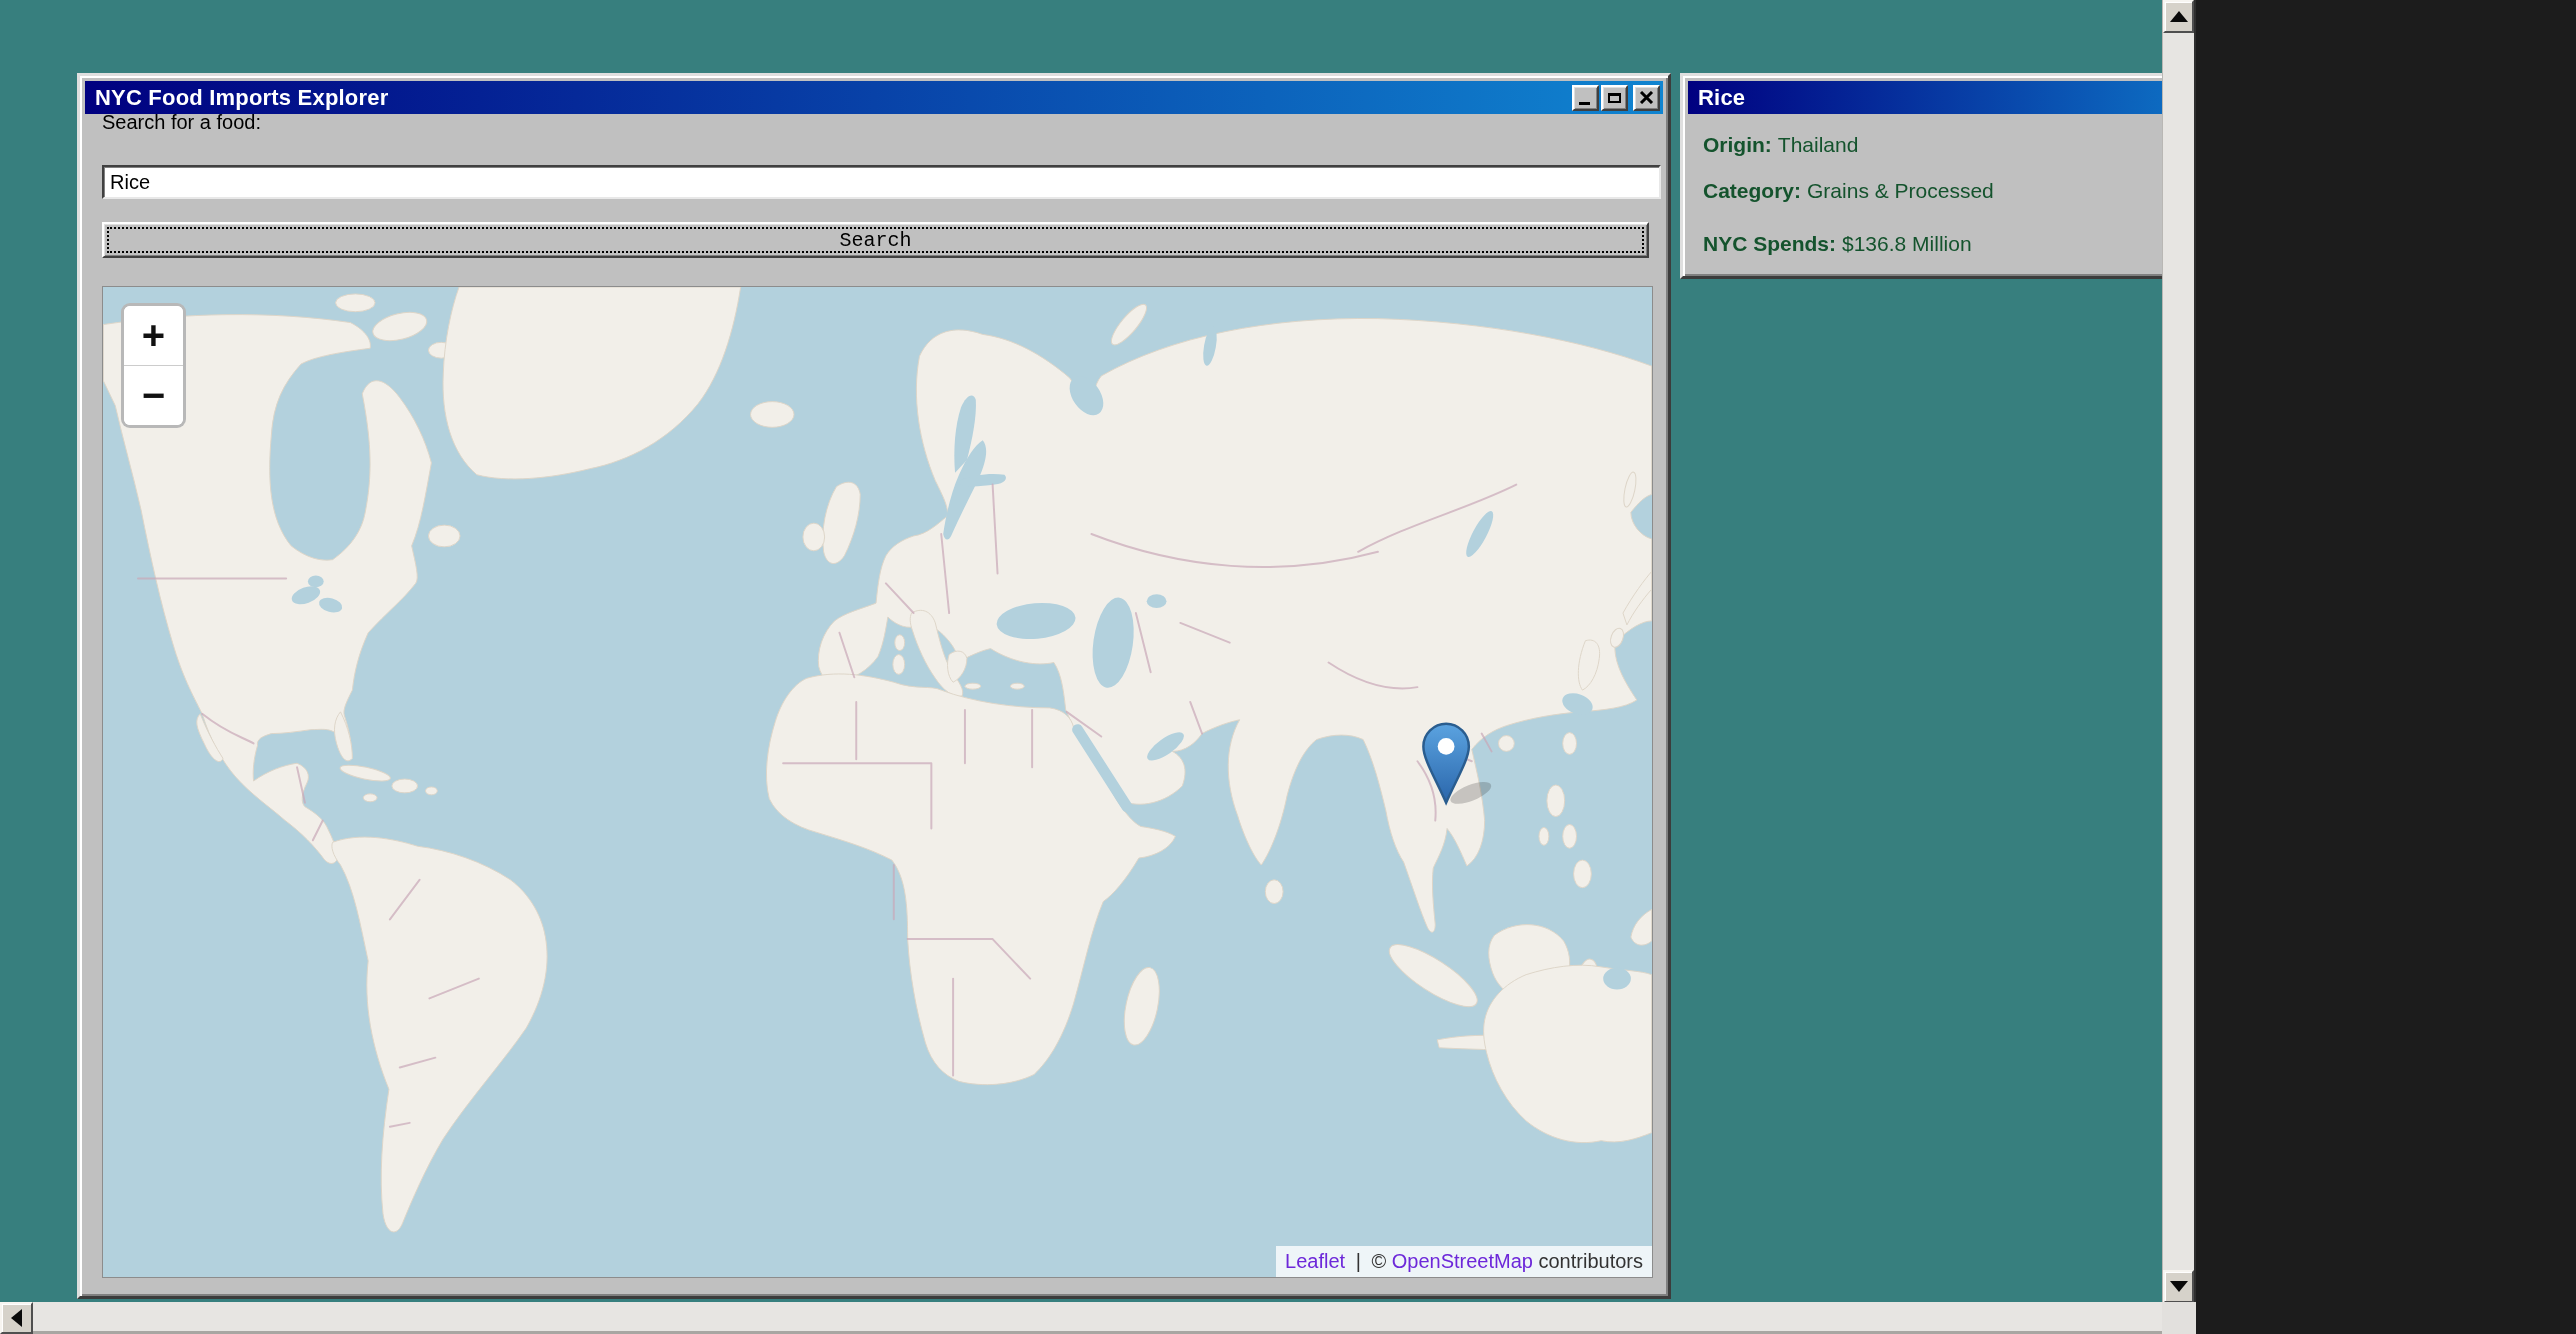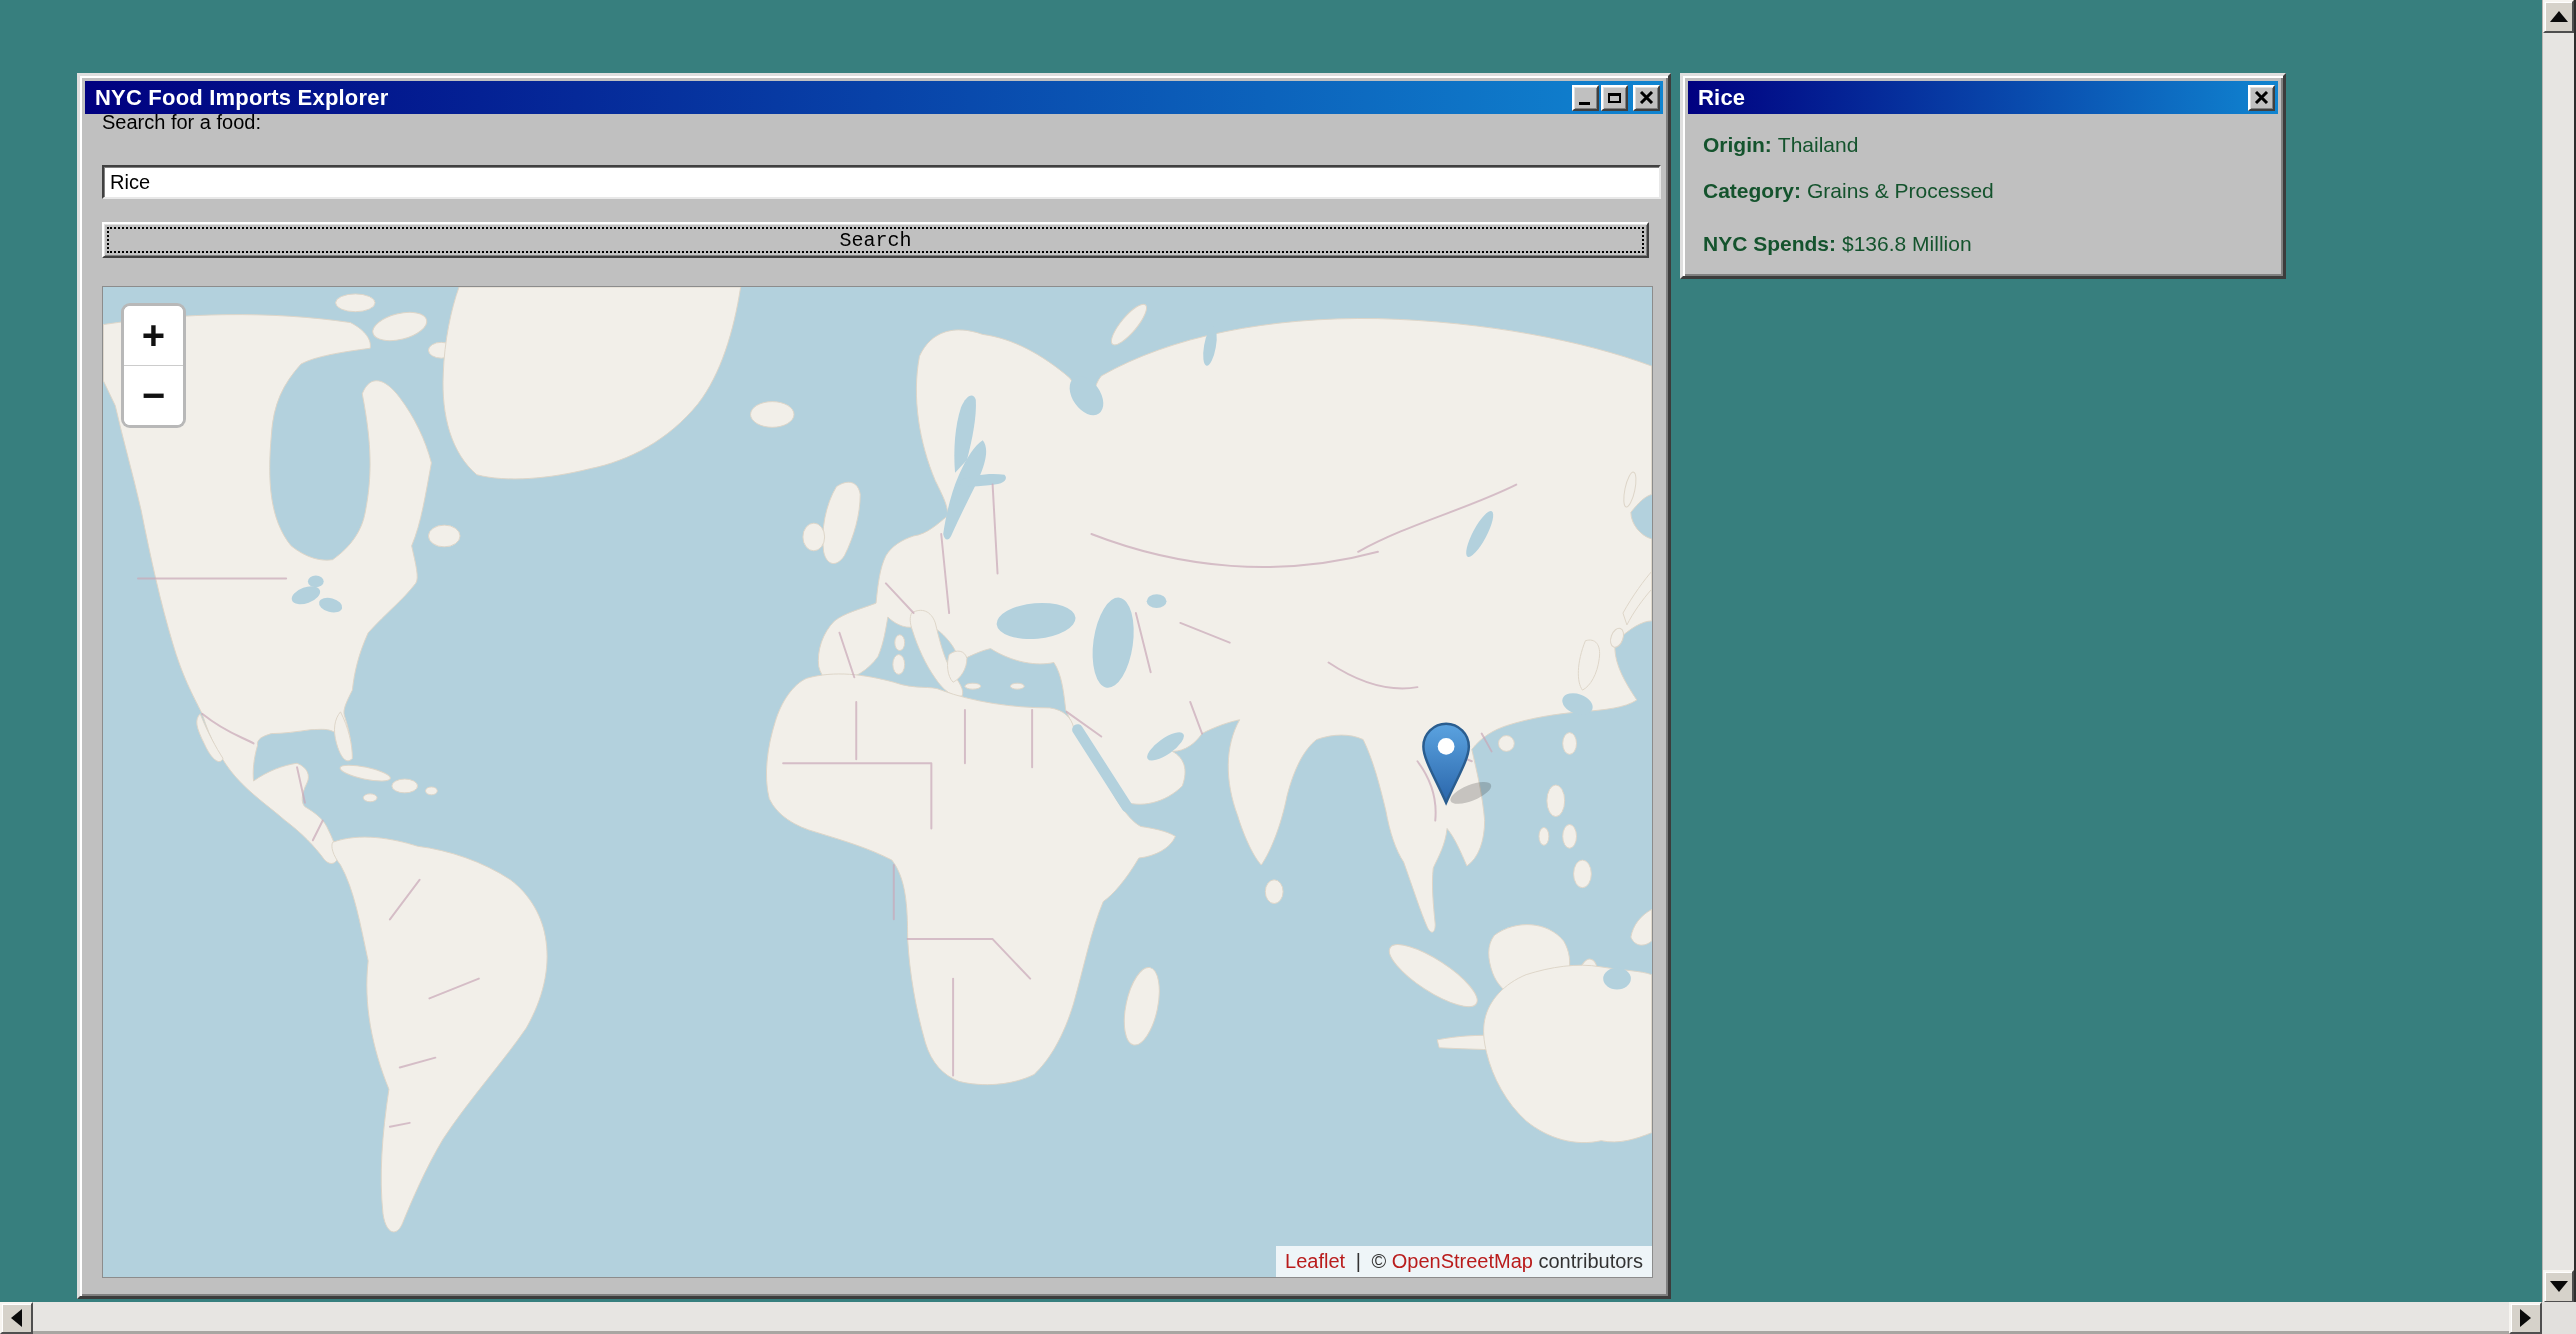--- a/index.html
+++ b/index.html
@@ -1,16 +1,16 @@
 <!DOCTYPE html>
 <html><head>
 <meta charset="utf-8">
 <style>
   html,body{margin:0;padding:0;background:#1c1c1c;}
-  .screen{position:relative;width:2576px;height:1334px;background:#377f7e;overflow:hidden;
+  .screen{position:relative;width:2196px;height:1334px;background:#377f7e;overflow:hidden;
           font-family:"Liberation Sans",sans-serif;}
 
   
   .win{position:absolute;background:#c0c0c0;border:3px solid;
        border-color:#dfdfdf #3c3c3c #3c3c3c #dfdfdf;
        box-shadow:inset 2px 2px 0 #ffffff, inset -2px -2px 0 #808080;}
   .titlebar{position:absolute;left:5px;right:5px;top:5px;height:33px;
             background:linear-gradient(90deg,#000080,#1084d0);
             display:flex;align-items:center;padding-left:10px;box-sizing:border-box;}
   .titlebar-text{color:#ffffff;font-size:22px;font-weight:bold;letter-spacing:0.2px;}
@@ -43,21 +43,21 @@
   .lake{fill:#b3d1dd;stroke:none;}
   .cborder{fill:none;stroke:#c9a8b8;stroke-width:2;opacity:.7;stroke-linecap:round;}
   .lf-zoom{position:absolute;left:18px;top:16px;width:59px;border:3px solid rgba(0,0,0,.28);
            border-radius:9px;overflow:hidden;background:#fff;}
   .lf-zoom-btn{width:59px;height:59px;background:#fff;color:#111;font-size:40px;font-weight:bold;
                display:flex;align-items:center;justify-content:center;cursor:pointer;
                font-family:"Liberation Sans",sans-serif;}
   .lf-zoom-btn.in{border-bottom:1px solid #ccc;}
   .attrib{position:absolute;right:0;bottom:0;background:rgba(255,255,255,.78);
           padding:4px 9px;font-size:20px;color:#333;white-space:nowrap;}
-  .attrib .lnk{color:#b91c1c;cursor:pointer;}
+  .attrib .lnk{color:#6d28d9;cursor:pointer;}
   .attrib .sep{margin:0 5px;color:#333;}
 
   
   .info-line{position:absolute;left:20px;font-size:21px;color:#14532d;white-space:nowrap;}
   .info-line b{font-weight:bold;}
   .info-line .val{margin-left:6px;}
 
   
   .vscroll{position:absolute;right:0;top:0;width:34px;height:1303px;background:#e7e5e2;
            border-left:1px solid #b9b7b4;border-right:2px solid #2e2e2e;box-sizing:border-box;}

